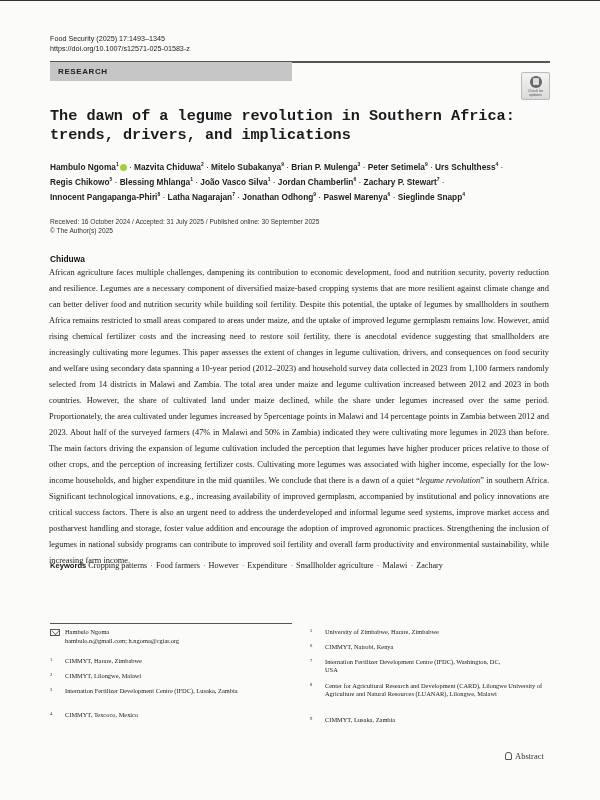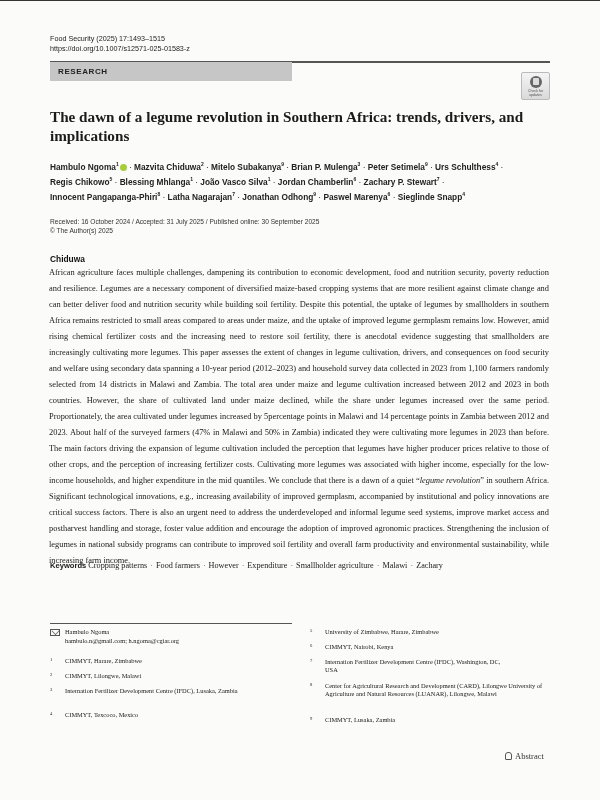--- a/index.html
+++ b/index.html
@@ -12,21 +12,21 @@
   }
   .topbar { position: absolute; left: 0; top: 0; width: 600px; height: 1px; background: #333; }
   .journal { position: absolute; left: 50px; top: 34px; font-family: "Liberation Sans", sans-serif; font-size: 7.2px; line-height: 10px; color: #222; }
   .rule { position: absolute; left: 50px; top: 61px; width: 500px; height: 1.5px; background: #555; }
   .research-bar { position: absolute; left: 50px; top: 62px; width: 242px; height: 19px; background: #c6c6c6; }
   .research-bar span { position: absolute; left: 8px; top: 5px; font-family: "Liberation Sans", sans-serif; font-weight: bold; font-size: 8px; letter-spacing: 0.6px; color: #222; }
   .check-updates { position: absolute; left: 521px; top: 72px; width: 29px; height: 28px; border: 1px solid #bbb; border-radius: 2px; background: linear-gradient(#f4f4f4, #dadada); box-sizing: border-box; }
   .check-updates .circ { position: absolute; left: 8px; top: 3px; width: 12px; height: 12px; border-radius: 50%; background: #666; }
   .check-updates .circ::after { content: ""; position: absolute; left: 3px; top: 2px; width: 6px; height: 7px; background: #ddd; border-radius: 1px; }
   .check-updates .txt { position: absolute; left: 0; top: 16px; width: 27px; text-align: center; font-family: "Liberation Sans", sans-serif; font-size: 3.6px; line-height: 4px; color: #555; }
-  .title { position: absolute; left: 50px; top: 107px; width: 490px; font-family: Liberation Serif, serif; font-weight: bold; font-size: 15.2px; line-height: 19px; color: #1b1b1b; }
+  .title { position: absolute; left: 50px; top: 107px; width: 490px; font-family: Liberation Mono, monospace; font-weight: bold; font-size: 15.2px; line-height: 19px; color: #1b1b1b; }
   .authors { position: absolute; left: 50px; top: 158px; width: 510px; font-family: "Liberation Sans", sans-serif; font-weight: bold; font-size: 8.3px; line-height: 12px; color: #222; }
   .authors sup { font-size: 5px; vertical-align: 4px; font-weight: bold; }
   .orcid { display: inline-block; width: 7px; height: 7px; border-radius: 50%; background: #a6ce39; vertical-align: -1px; margin-left: 1px; }
   .sep { font-weight: normal; }
   .dates { position: absolute; left: 50px; top: 217px; font-family: "Liberation Sans", sans-serif; font-size: 6.6px; line-height: 9px; color: #333; }
   .abs-head { position: absolute; left: 50px; top: 254px; font-family: "Liberation Sans", sans-serif; font-weight: bold; font-size: 8.4px; color: #111; }
   .abstract { position: absolute; left: 49px; top: 265px; width: 500px; font-size: 8.4px; line-height: 16px; text-align: justify; color: #1a1a1a; }
   .keywords { position: absolute; left: 50px; top: 561px; width: 500px; font-size: 8.2px; color: #1a1a1a; }
   .keywords .kl { font-family: "Liberation Sans", sans-serif; font-weight: bold; font-size: 7.6px; margin-top: 12px; }
   .kdot { margin: 0 3px; color: #555; }
@@ -38,21 +38,21 @@
   .mail::before { content: ""; position: absolute; left: 0; top: -3px; width: 7px; height: 7px; border-right: 1px solid #555; border-bottom: 1px solid #555; transform: translateX(0.5px) rotate(45deg) scale(0.7); transform-origin: center; }
   .springer { position: absolute; left: 505px; top: 751px; font-size: 8.5px; color: #333; font-family: "Liberation Serif", serif; }
   .springer .horse { display: inline-block; width: 7px; height: 8px; border: 1px solid #555; border-radius: 3px 3px 1px 1px; margin-right: 3px; vertical-align: -1px; box-sizing: border-box; }
 </style>
 </head>
 <body>
 
 <div class="topbar"></div>
 
 <div class="journal">
-  <div>Food Security (2025) 17:1493–1515</div>
+  <div>Food Security (2025) 17:1493–1345</div>
   <div>https://doi.org/10.1007/s12571-025-01583-z</div>
 </div>
 
 <div class="rule"></div>
 <div class="research-bar">
   <span>RESEARCH</span>
 </div>
 
 <div class="check-updates">
   <div class="circ"></div>

